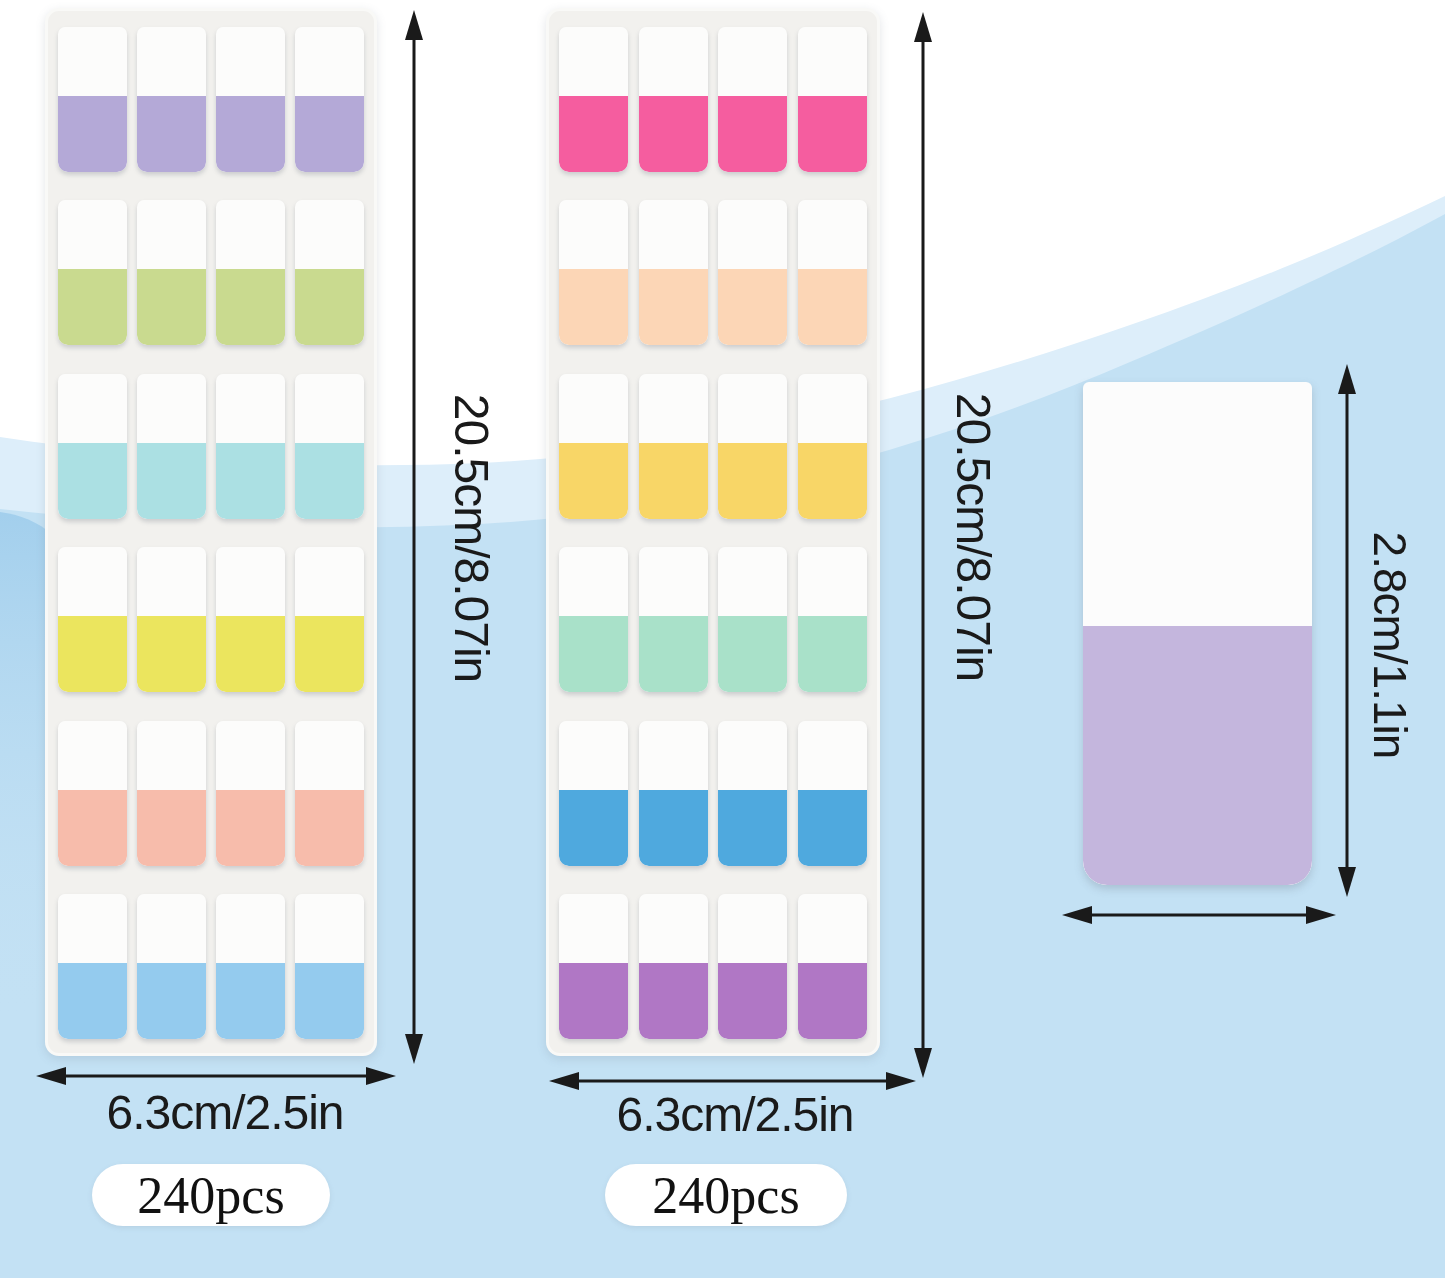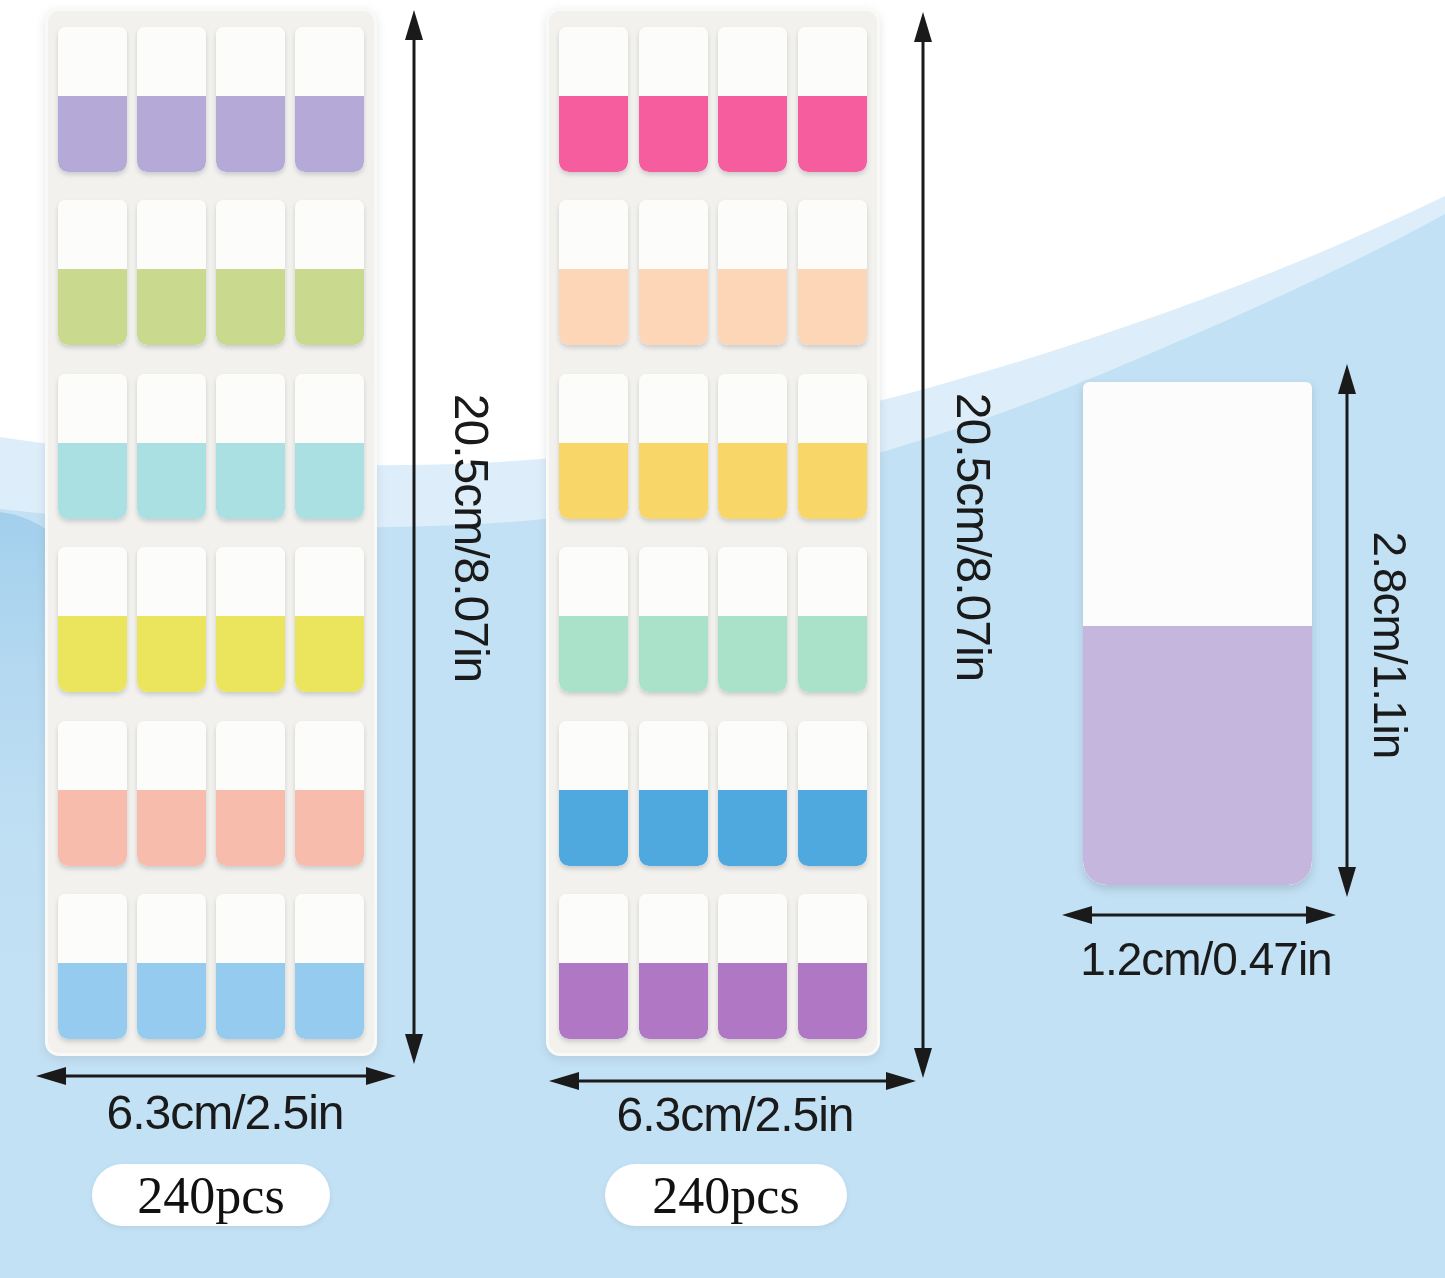--- a/index.html
+++ b/index.html
@@ -311,21 +311,20 @@
         <polygon points="1336,915 1306,906 1306,924" stroke="none"></polygon>
       </g>
     </g>
   </svg>
 
   <div class="dim dim-v" id="lbl-s1h">20.5cm/8.07in</div>
   <div class="dim dim-v" id="lbl-s2h">20.5cm/8.07in</div>
   <div class="dim dim-v" id="lbl-tab-h">2.8cm/1.1in</div>
   <div class="dim dim-h" id="lbl-s1w">6.3cm/2.5in</div>
   <div class="dim dim-h" id="lbl-s2w">6.3cm/2.5in</div>
-  <div class="dim dim-h" id="lbl-tab-w">1.2cm/0.47in</div>
 
   <div class="pill" id="pill1">
     <span>240pcs</span>
   </div>
   <div class="pill" id="pill2">
     <span>240pcs</span>
   </div>
 
 </div>
 

